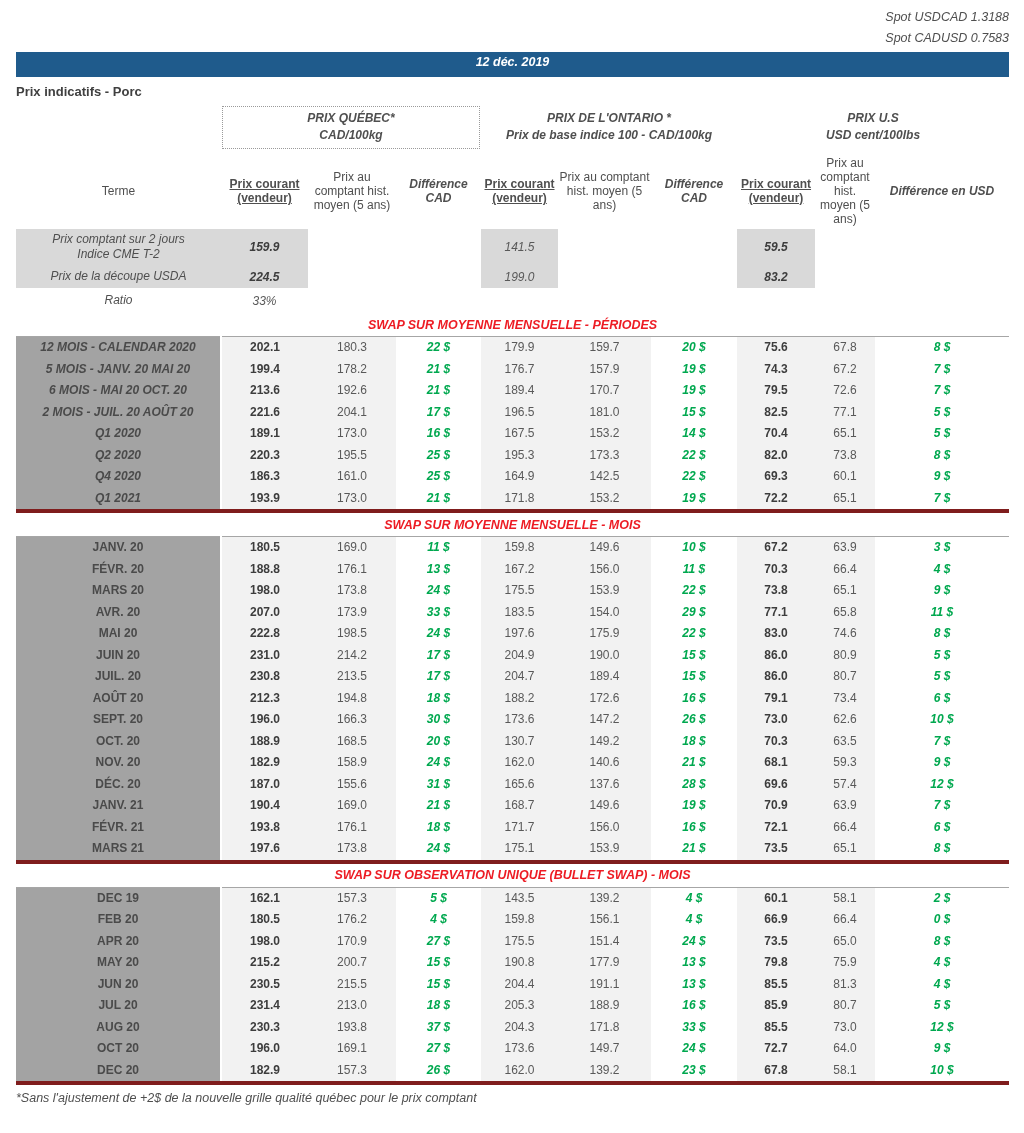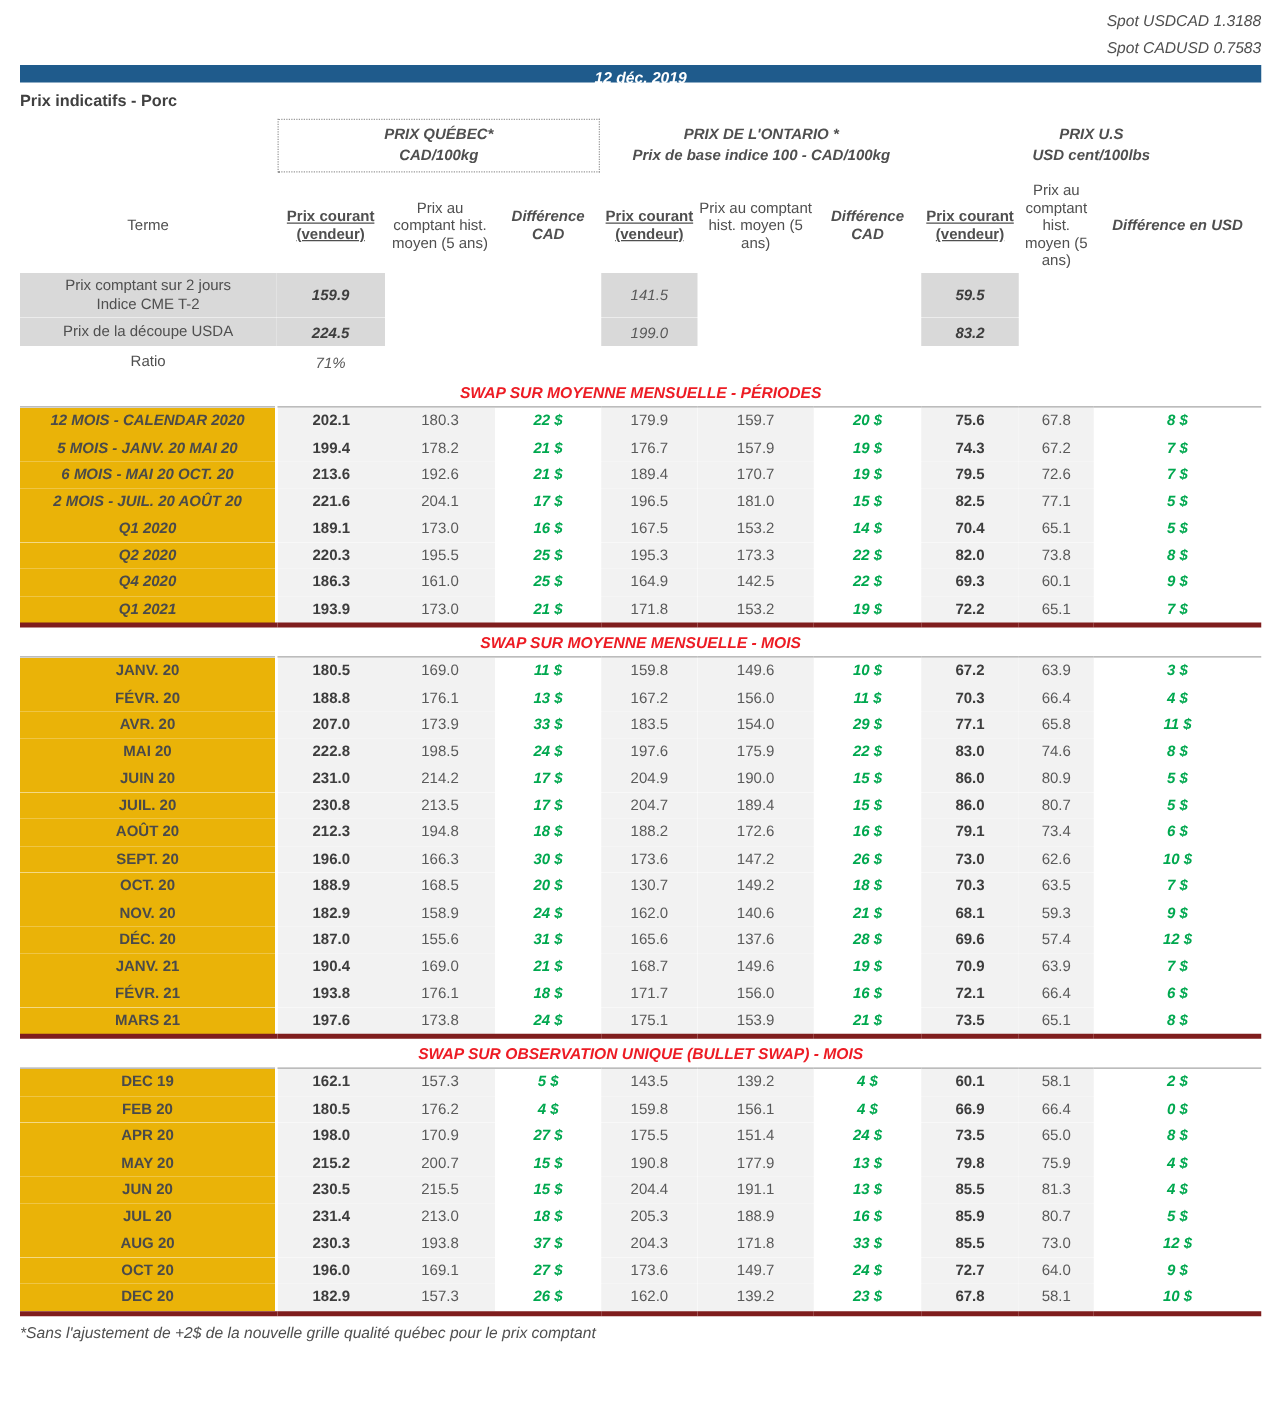--- a/index.html
+++ b/index.html
@@ -8,21 +8,21 @@
     font-family:"Liberation Sans", sans-serif;
     color:#4f4f4f;
     -webkit-font-smoothing:antialiased;
   }
   .sheet { padding:0 15px 0 16px; }
 
   .spot-lines { text-align:right; font-style:italic; font-size:12.5px; color:#4f4f4f; padding-top:7px; }
   .spot-lines div { line-height:21px; }
 
   .banner {
-    margin-top:3px; height:14px; line-height:21px;
+    margin-top:3px; height:25px; line-height:21px;
     background:#1f5b8c; color:#fff;
     text-align:center; font-weight:bold; font-style:italic; font-size:12.5px;
   }
 
   .page-title { font-weight:bold; font-size:13px; color:#404040; margin:7px 0 2px; }
 
   table { border-collapse:collapse; table-layout:fixed; width:993px; }
   td { padding:0; text-align:center; vertical-align:middle; font-size:12px; overflow:hidden; }
 
   
@@ -31,34 +31,34 @@
   .g-title, .g-sub { font-weight:bold; font-style:italic; font-size:12px; color:#4f4f4f; line-height:17px; }
   .head-row td { height:76px; font-size:12px; color:#4f4f4f; line-height:14px; }
   .h-courant { font-weight:bold; text-decoration:underline; color:#474747; }
   .h-diff { font-style:italic;font-weight:bold; }
 
   
   .cme-row td { height:36px; }
   .usda-row td { height:23px; }
   .ratio-row td { height:25px; }
   .g { background:#d9d9d9; }
-  .lab { white-space:pre-line; line-height:15px; }
+  .lab { font-style:italic; white-space:pre-line; line-height:15px; }
   .vbi { font-weight:bold; font-style:italic; color:#3d3d3d; }
   .vi  { font-style:italic; color:#595959; }
 
   
   .section-title-row td {
     height:23px; color:#ed1c24; font-weight:bold; font-style:italic; font-size:12.5px;
   }
 
   
   .data-row td { height:21.5px; line-height:21.5px; }
   .data-row.first td { border-top:1px solid #a6a6a6; }
   .data-row.last td  { border-bottom:4px solid #7f1d1d; }
-  .data-row .c0 { background:#eab308; font-weight:bold; color:#4a4a4a; border-right:2px solid #fff;text-align:center; }
+  .data-row .c0 { background:#a3a3a3; font-weight:bold; color:#4a4a4a; border-right:2px solid #fff;text-align:center; }
   .sec-0 .c0 { font-style:italic; }
   .data-row .c1, .data-row .c2, .data-row .c4, .data-row .c5,
   .data-row .c7, .data-row .c8 { background:#f2f2f2; }
   .data-row .c1, .data-row .c7 { font-weight:bold; color:#3d3d3d; }
   .data-row .c2, .data-row .c4, .data-row .c5, .data-row .c8 { color:#595959; }
   .data-row .c3, .data-row .c6, .data-row .c9 {
     background:#fff; color:#00a84f; font-weight:bold; font-style:italic;
   }
 
   .footnote { font-style:italic; font-size:12.5px; color:#4f4f4f; margin-top:6px; }
@@ -142,21 +142,21 @@
           <td></td>
         <td class="g vi">199.0</td>
         <td></td>
           <td></td>
         <td class="g vbi">83.2</td>
         <td></td>
           <td></td>
       </tr>
       <tr class="ratio-row">
         <td class="lab">Ratio</td>
-        <td class="vi">71%</td>
+        <td class="vi">33%</td>
         <td></td>
           <td></td>
         <td></td>
           <td></td>
           <td></td>
         <td></td>
           <td></td>
           <td></td>
       </tr>
     </tbody>
@@ -281,20 +281,32 @@
           <td class="c2">176.1</td>
           <td class="c3">13 $</td>
           <td class="c4">167.2</td>
           <td class="c5">156.0</td>
           <td class="c6">11 $</td>
           <td class="c7">70.3</td>
           <td class="c8">66.4</td>
           <td class="c9">4 $</td>
         </tr>
         <tr class="data-row sec-1">
+          <td class="c0">MARS 20</td>
+          <td class="c1">198.0</td>
+          <td class="c2">173.8</td>
+          <td class="c3">24 $</td>
+          <td class="c4">175.5</td>
+          <td class="c5">153.9</td>
+          <td class="c6">22 $</td>
+          <td class="c7">73.8</td>
+          <td class="c8">65.1</td>
+          <td class="c9">9 $</td>
+        </tr>
+        <tr class="data-row sec-1">
           <td class="c0">AVR. 20</td>
           <td class="c1">207.0</td>
           <td class="c2">173.9</td>
           <td class="c3">33 $</td>
           <td class="c4">183.5</td>
           <td class="c5">154.0</td>
           <td class="c6">29 $</td>
           <td class="c7">77.1</td>
           <td class="c8">65.8</td>
           <td class="c9">11 $</td>

